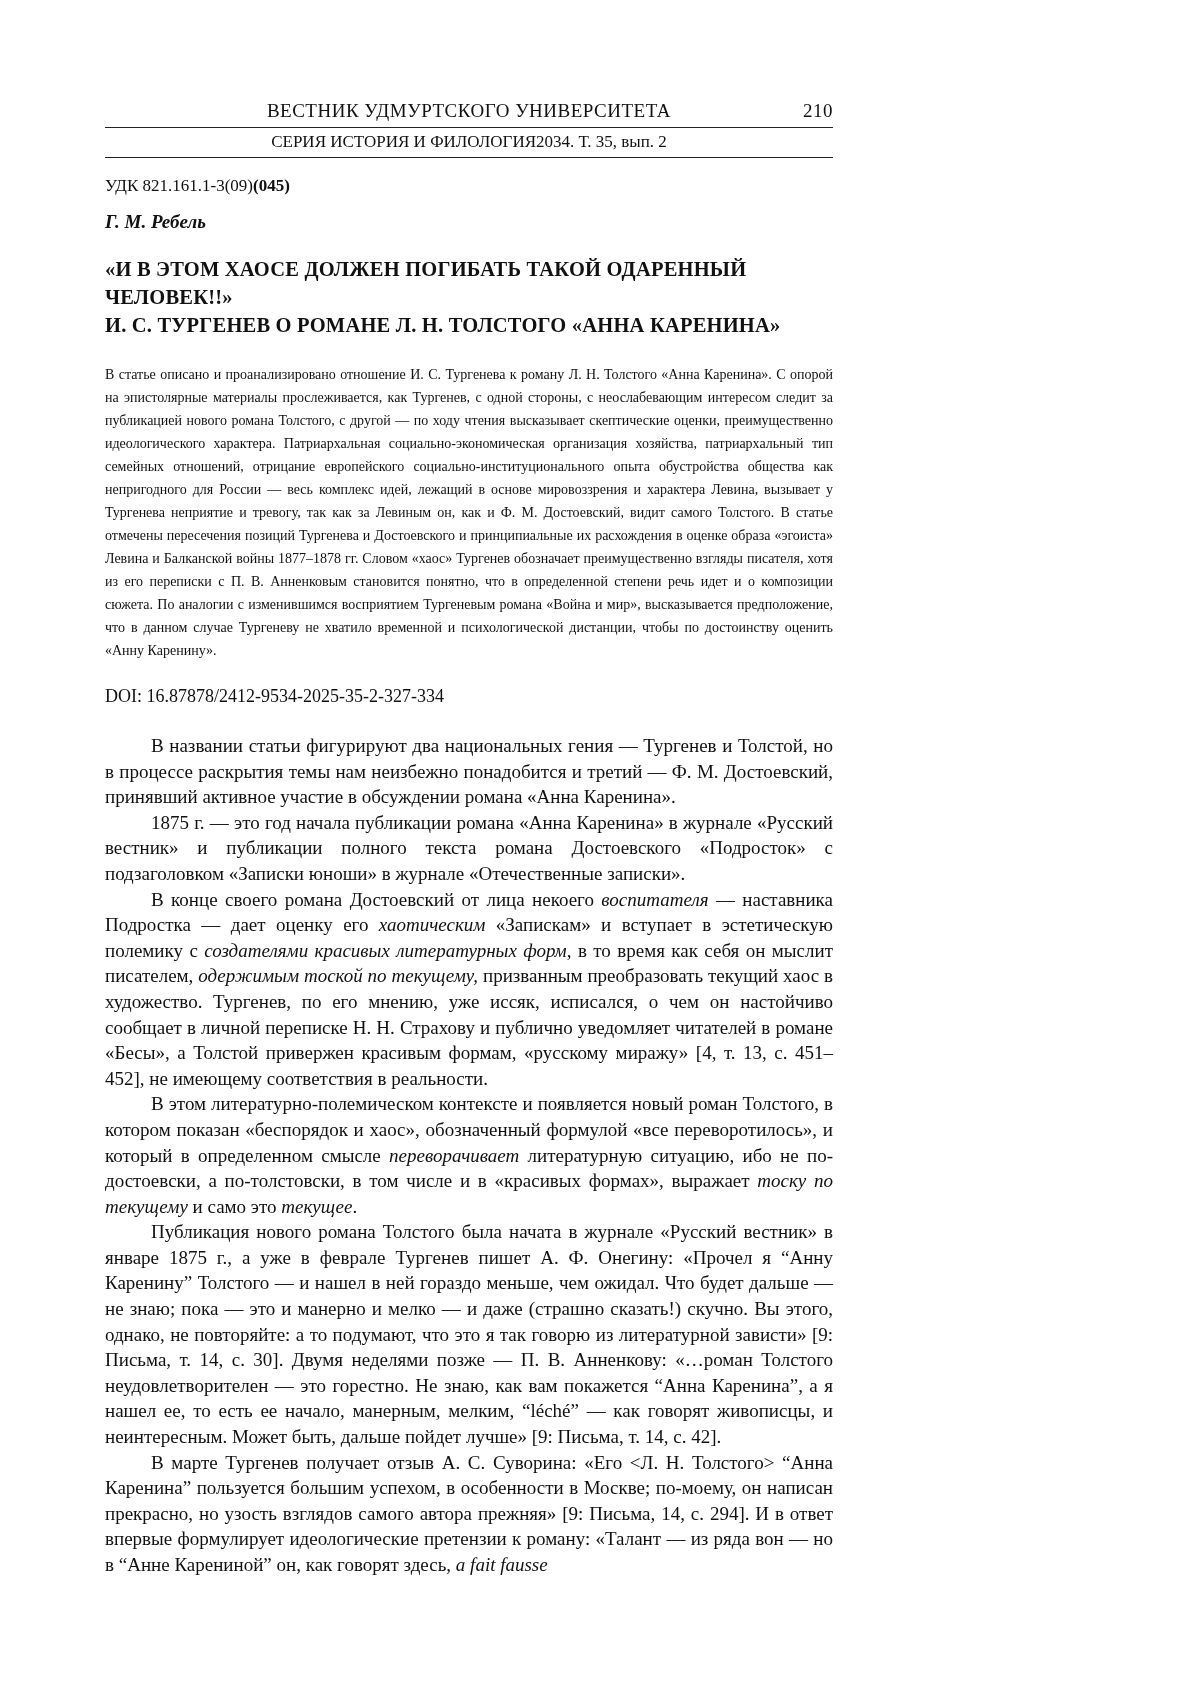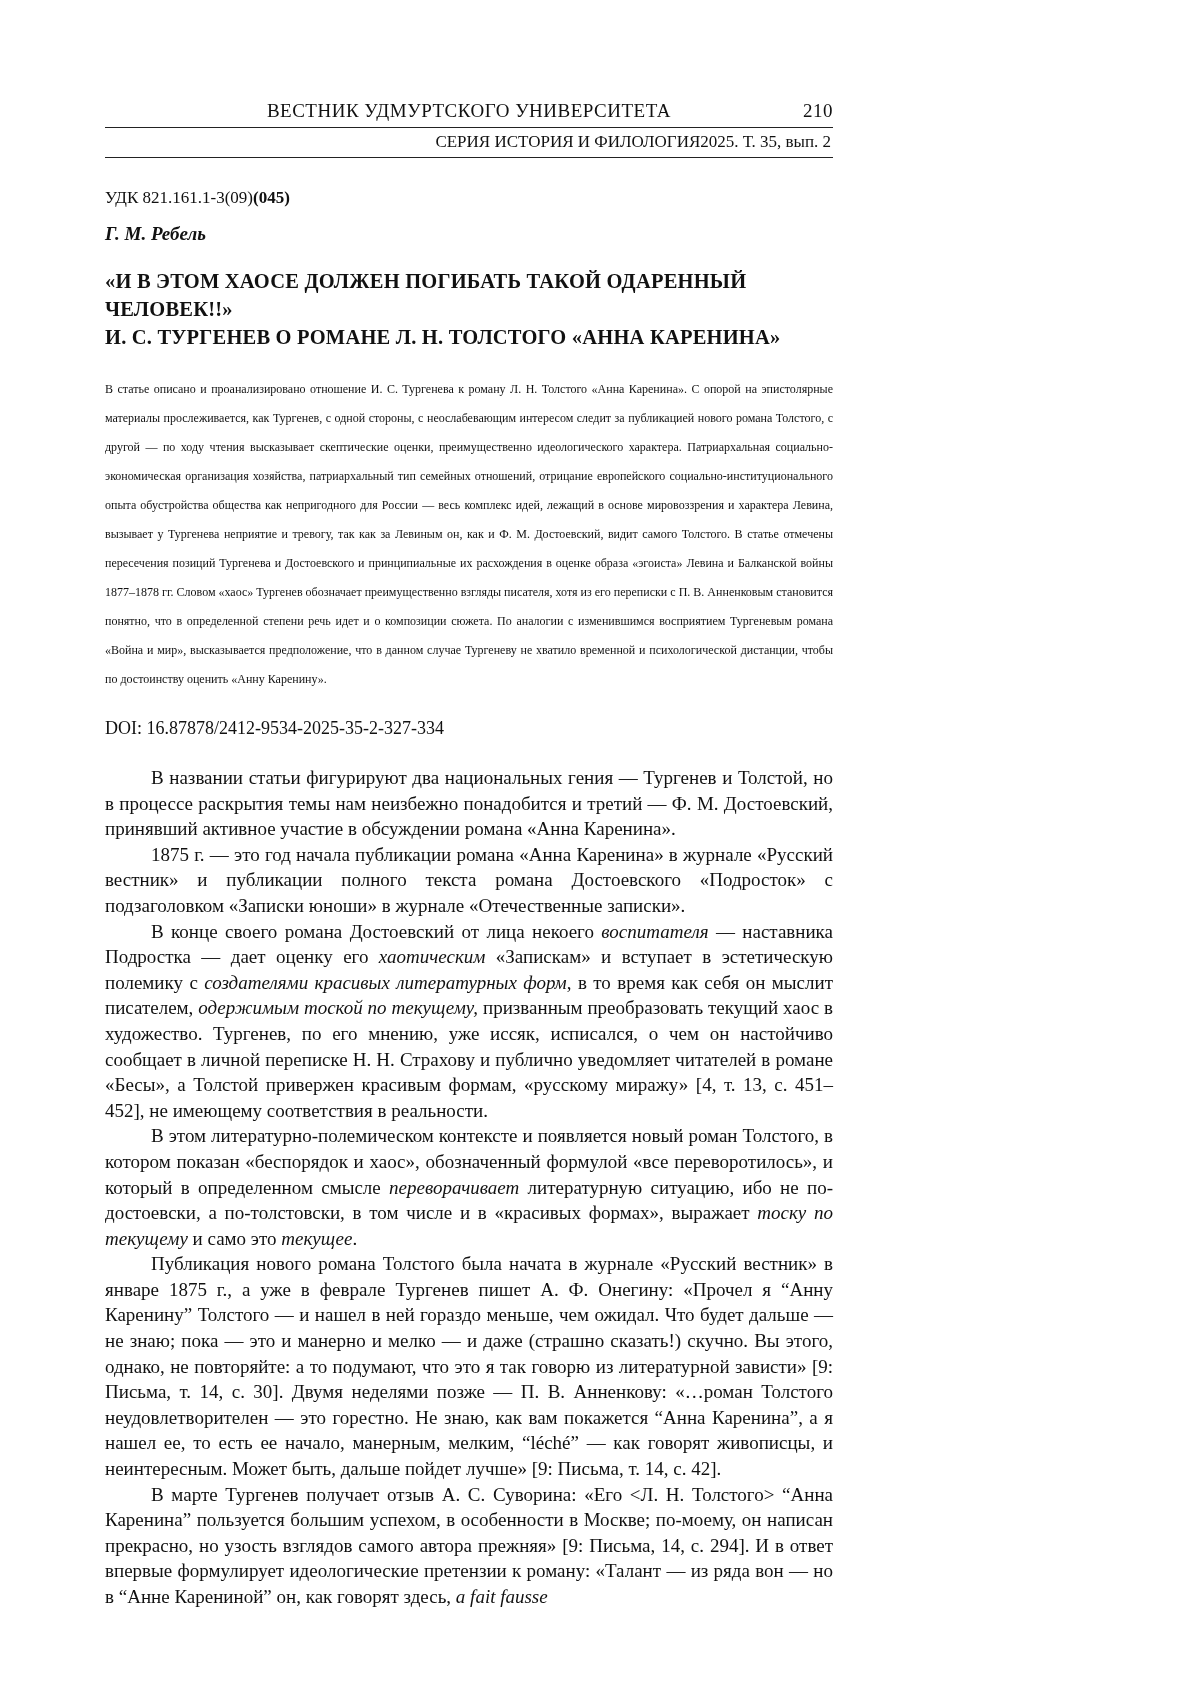--- a/index.html
+++ b/index.html
@@ -30,48 +30,48 @@
     padding-bottom: 5px;
     border-bottom: 1.5px solid #222;
   }
   .header-row1 .page-number {
     position: absolute;
     right: 0;
     top: 0;
   }
   .header-row2 {
     display: flex;
-    justify-content: flex-end;
+    justify-content: center;
     font-size: 17px;
     padding: 4px 2px 5px 2px;
     border-bottom: 1.5px solid #222;
   }
 
   
   .udc {
-    margin-top: 30px;
+    margin-top: 18px;
     font-size: 17px;
   }
   .author {
     margin: 15px 0 0 0;
     font-size: 19px;
     font-weight: bold;
     font-style: italic;
   }
   .title {
     margin: 22px 0 0 0;
     font-size: 20.5px;
     font-weight: bold;
     line-height: 28px;
     letter-spacing: 0.2px;
   }
   .abstract {
     margin: 24px 0 0 0;
-    font-size: 12px;
-    line-height: 29px;
+    font-size: 14px;
+    line-height: 23px;
     text-align: justify;
   }
   .keywords {
     margin: 22px 0 0 0;
     font-size: 18px;
     line-height: 22.3px;
     text-align: justify;
   }
   .doi {
     margin: 24px 0 0 0;
@@ -95,21 +95,21 @@
 
 <div class="page">
 
   <div class="header">
     <div class="header-row1">
       <span>ВЕСТНИК УДМУРТСКОГО УНИВЕРСИТЕТА</span>
       <span class="page-number">210</span>
     </div>
     <div class="header-row2">
       <span>СЕРИЯ ИСТОРИЯ И ФИЛОЛОГИЯ</span>
-      <span>2025. Т. 35, вып. 2</span>
+      <span>2034. Т. 35, вып. 2</span>
     </div>
   </div>
 
   <div class="udc"><span>УДК 821.161.1-3(09)</span><span style="font-weight: bold;">(045)</span></div>
 
   <p class="author">Г. М. Ребель</p>
 
   <h1 class="title">
     <span>«И В ЭТОМ ХАОСЕ ДОЛЖЕН ПОГИБАТЬ ТАКОЙ ОДАРЕННЫЙ ЧЕЛОВЕК!!»</span><br>
     <span>И. С. ТУРГЕНЕВ О РОМАНЕ Л. Н. ТОЛСТОГО «АННА КАРЕНИНА»</span>

